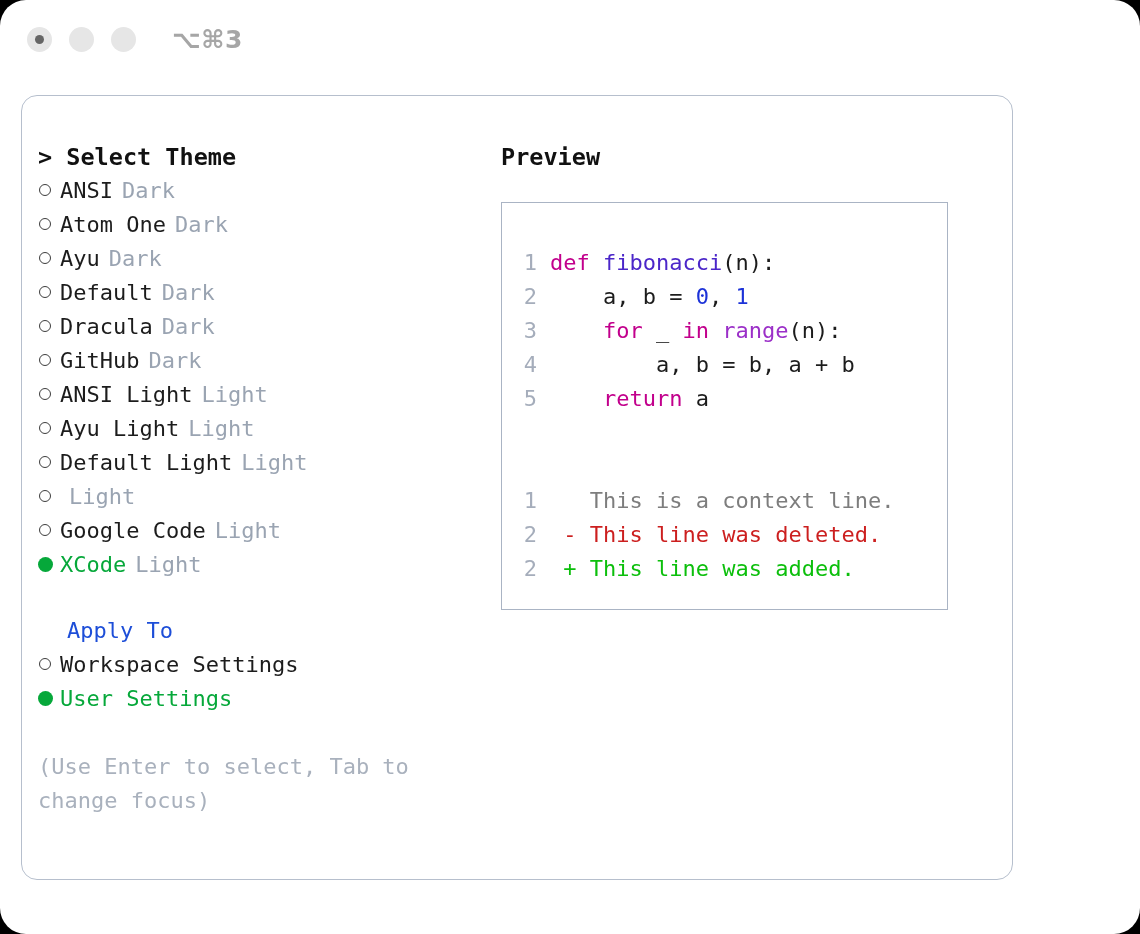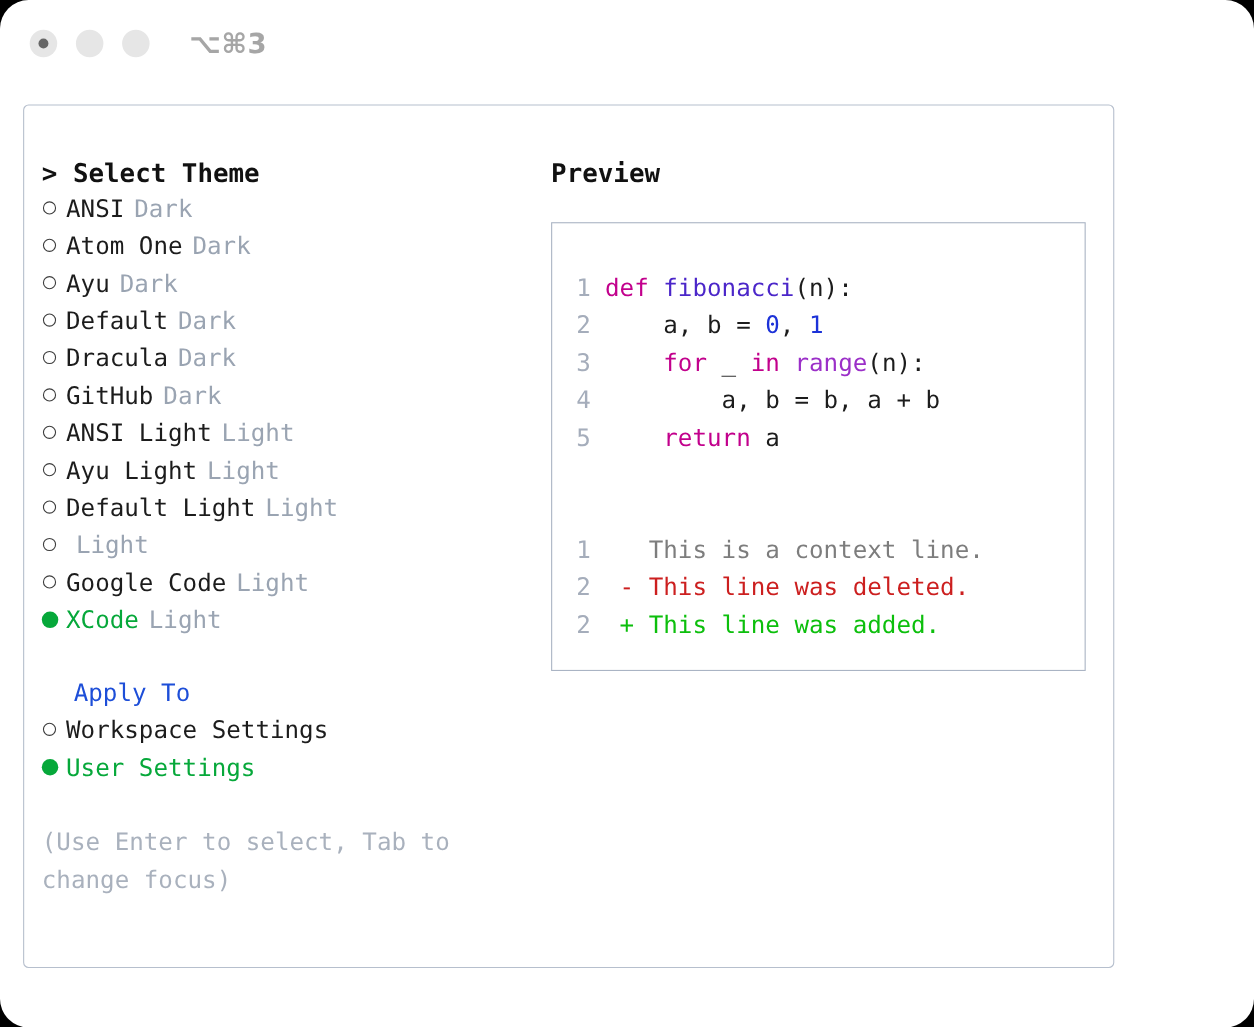--- a/index.html
+++ b/index.html
@@ -64,21 +64,21 @@
   }
 
   
   .card {
     position: absolute;
     left: 21px;
     top: 95px;
     width: 992px;
     height: 785px;
     border: 1.6px solid #b6bfcd;
-    border-radius: 5px;
+    border-radius: 16px;
     background: #ffffff;
     box-sizing: border-box;
   }
 
   .col-left {
     position: absolute;
     left: 16px;
     top: 44px;
     width: 440px;
   }
@@ -164,21 +164,21 @@
   
   .preview-title {
     font-size: 23.5px;
     color: #111111;
     line-height: 34px;
     font-weight: 700;
     white-space: pre;
   }
   .preview-box {
     margin-top: 28px;
-    width: 486px;
+    width: 447px;
     height: 408px;
     border: 1.6px solid #aab4c4;
     background: #ffffff;
     box-sizing: border-box;
     position: relative;
   }
   .code {
     position: absolute;
     left: 19px;
     top: 43px;

